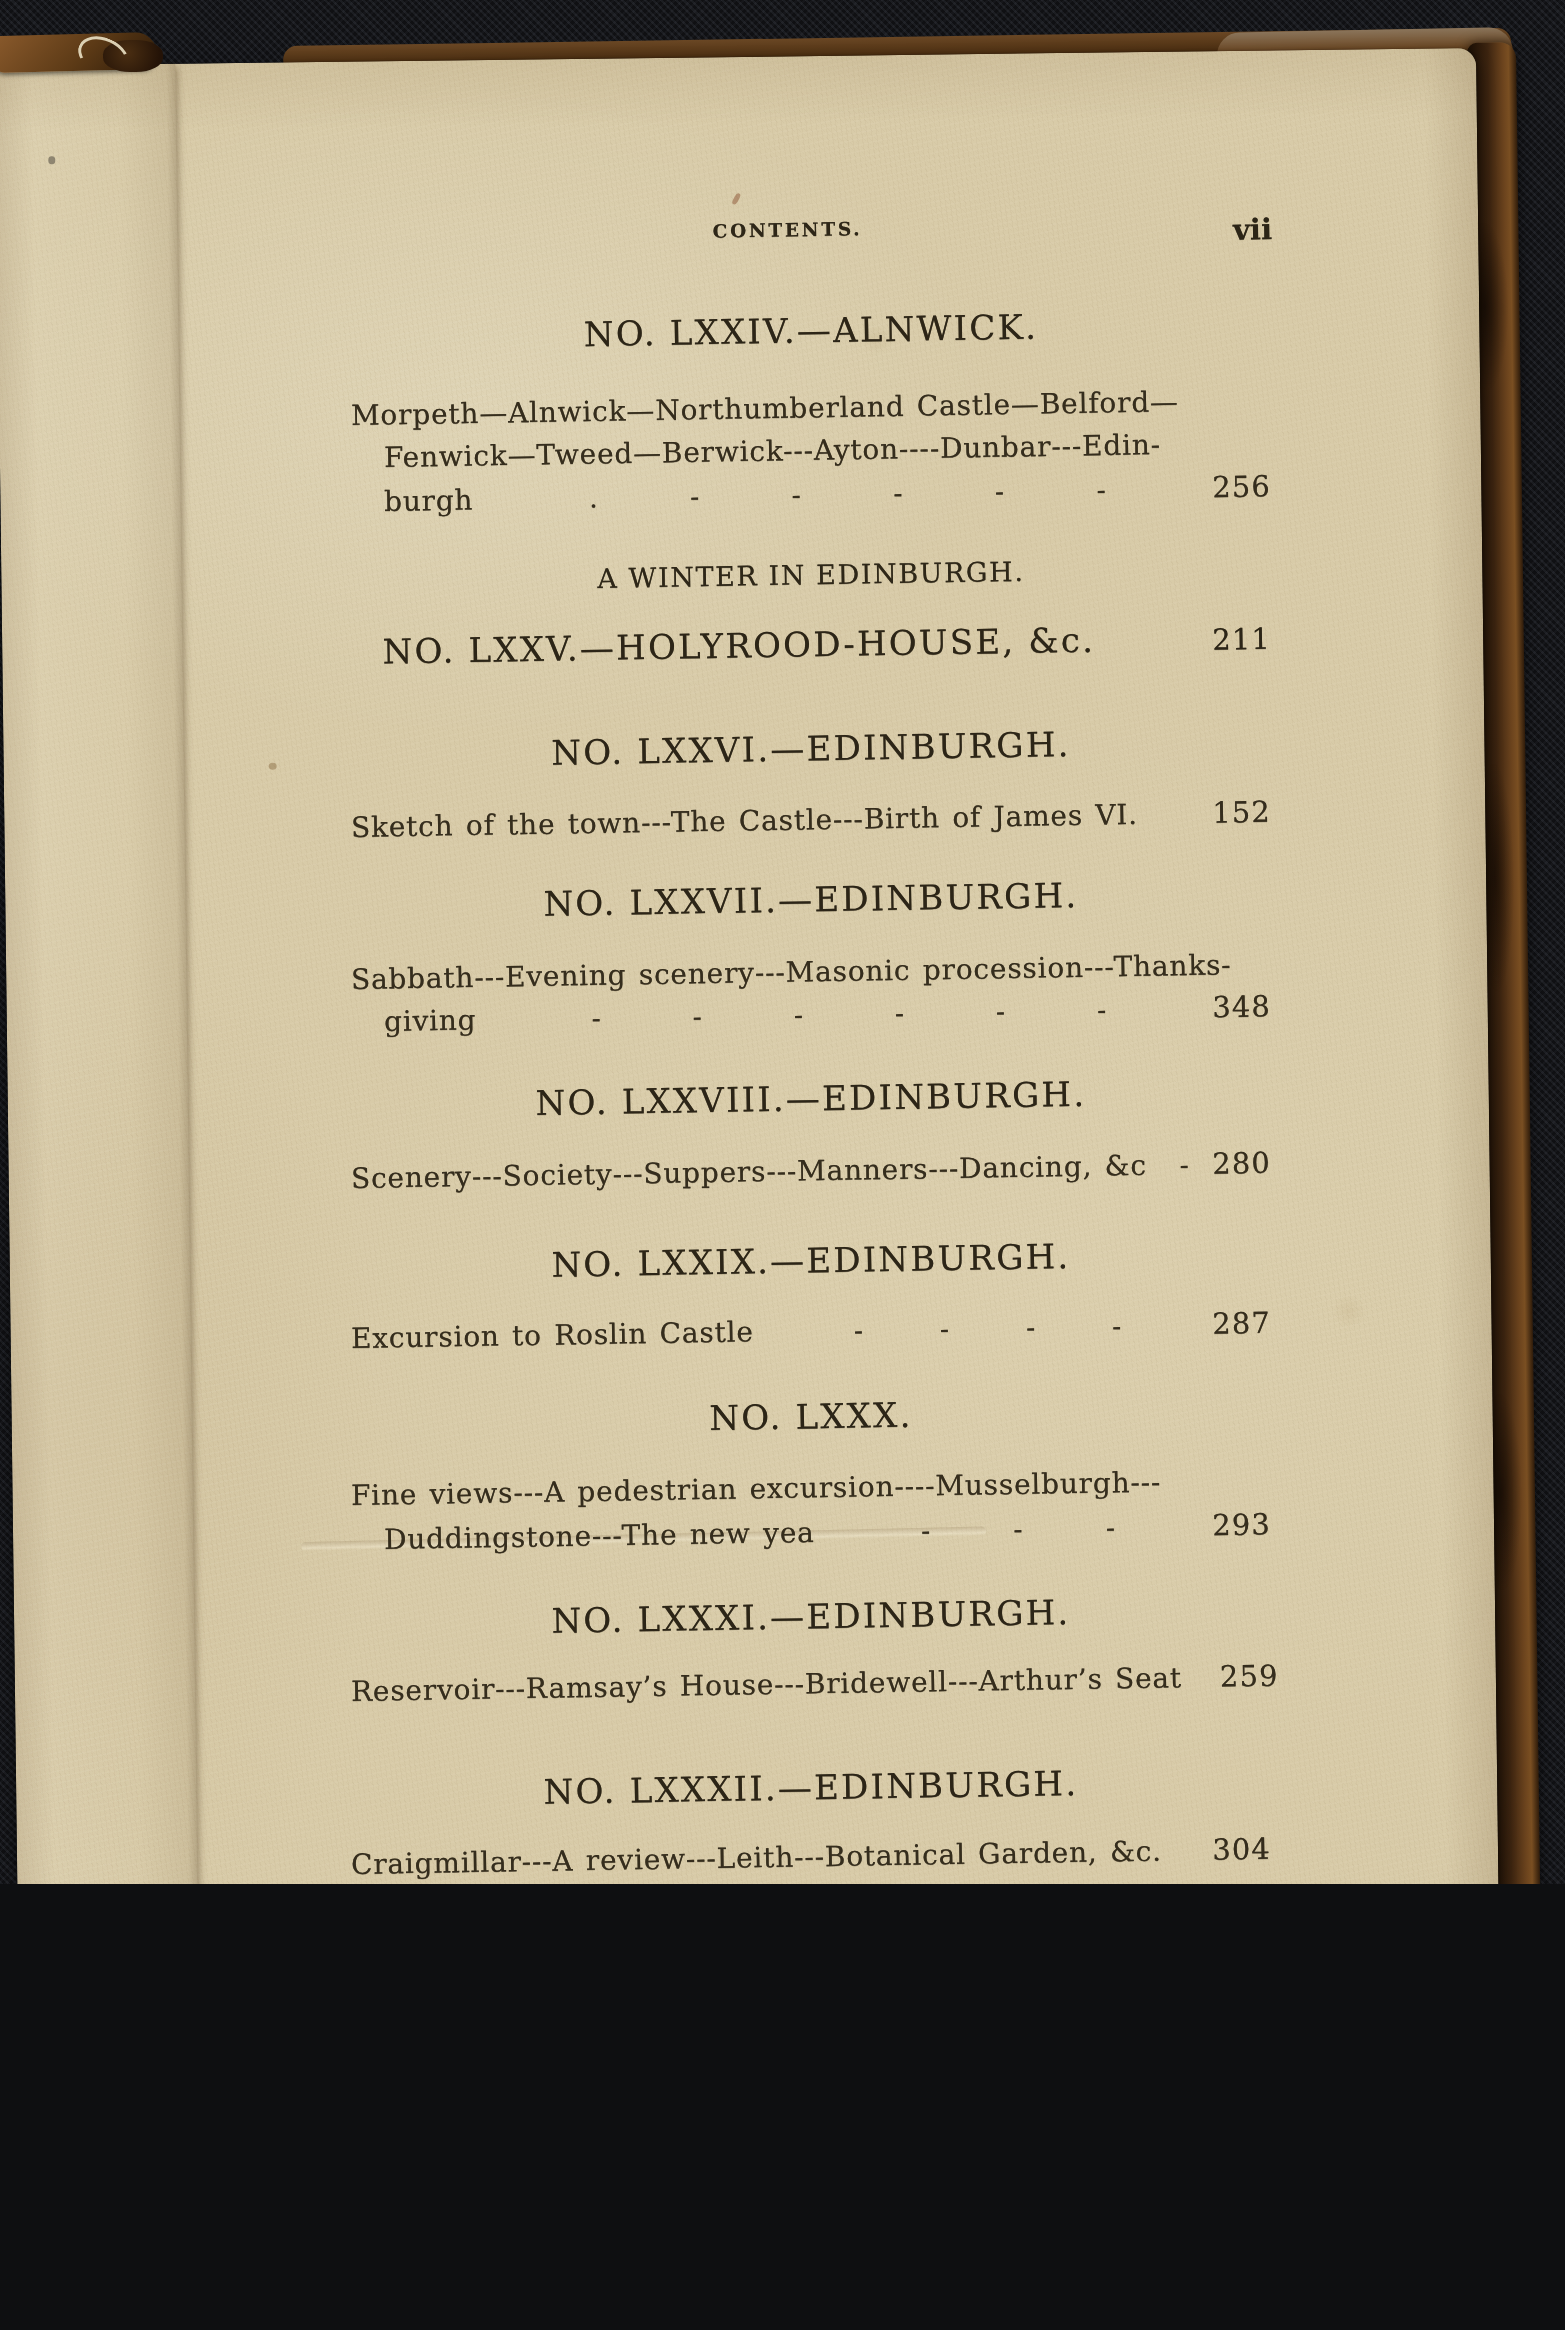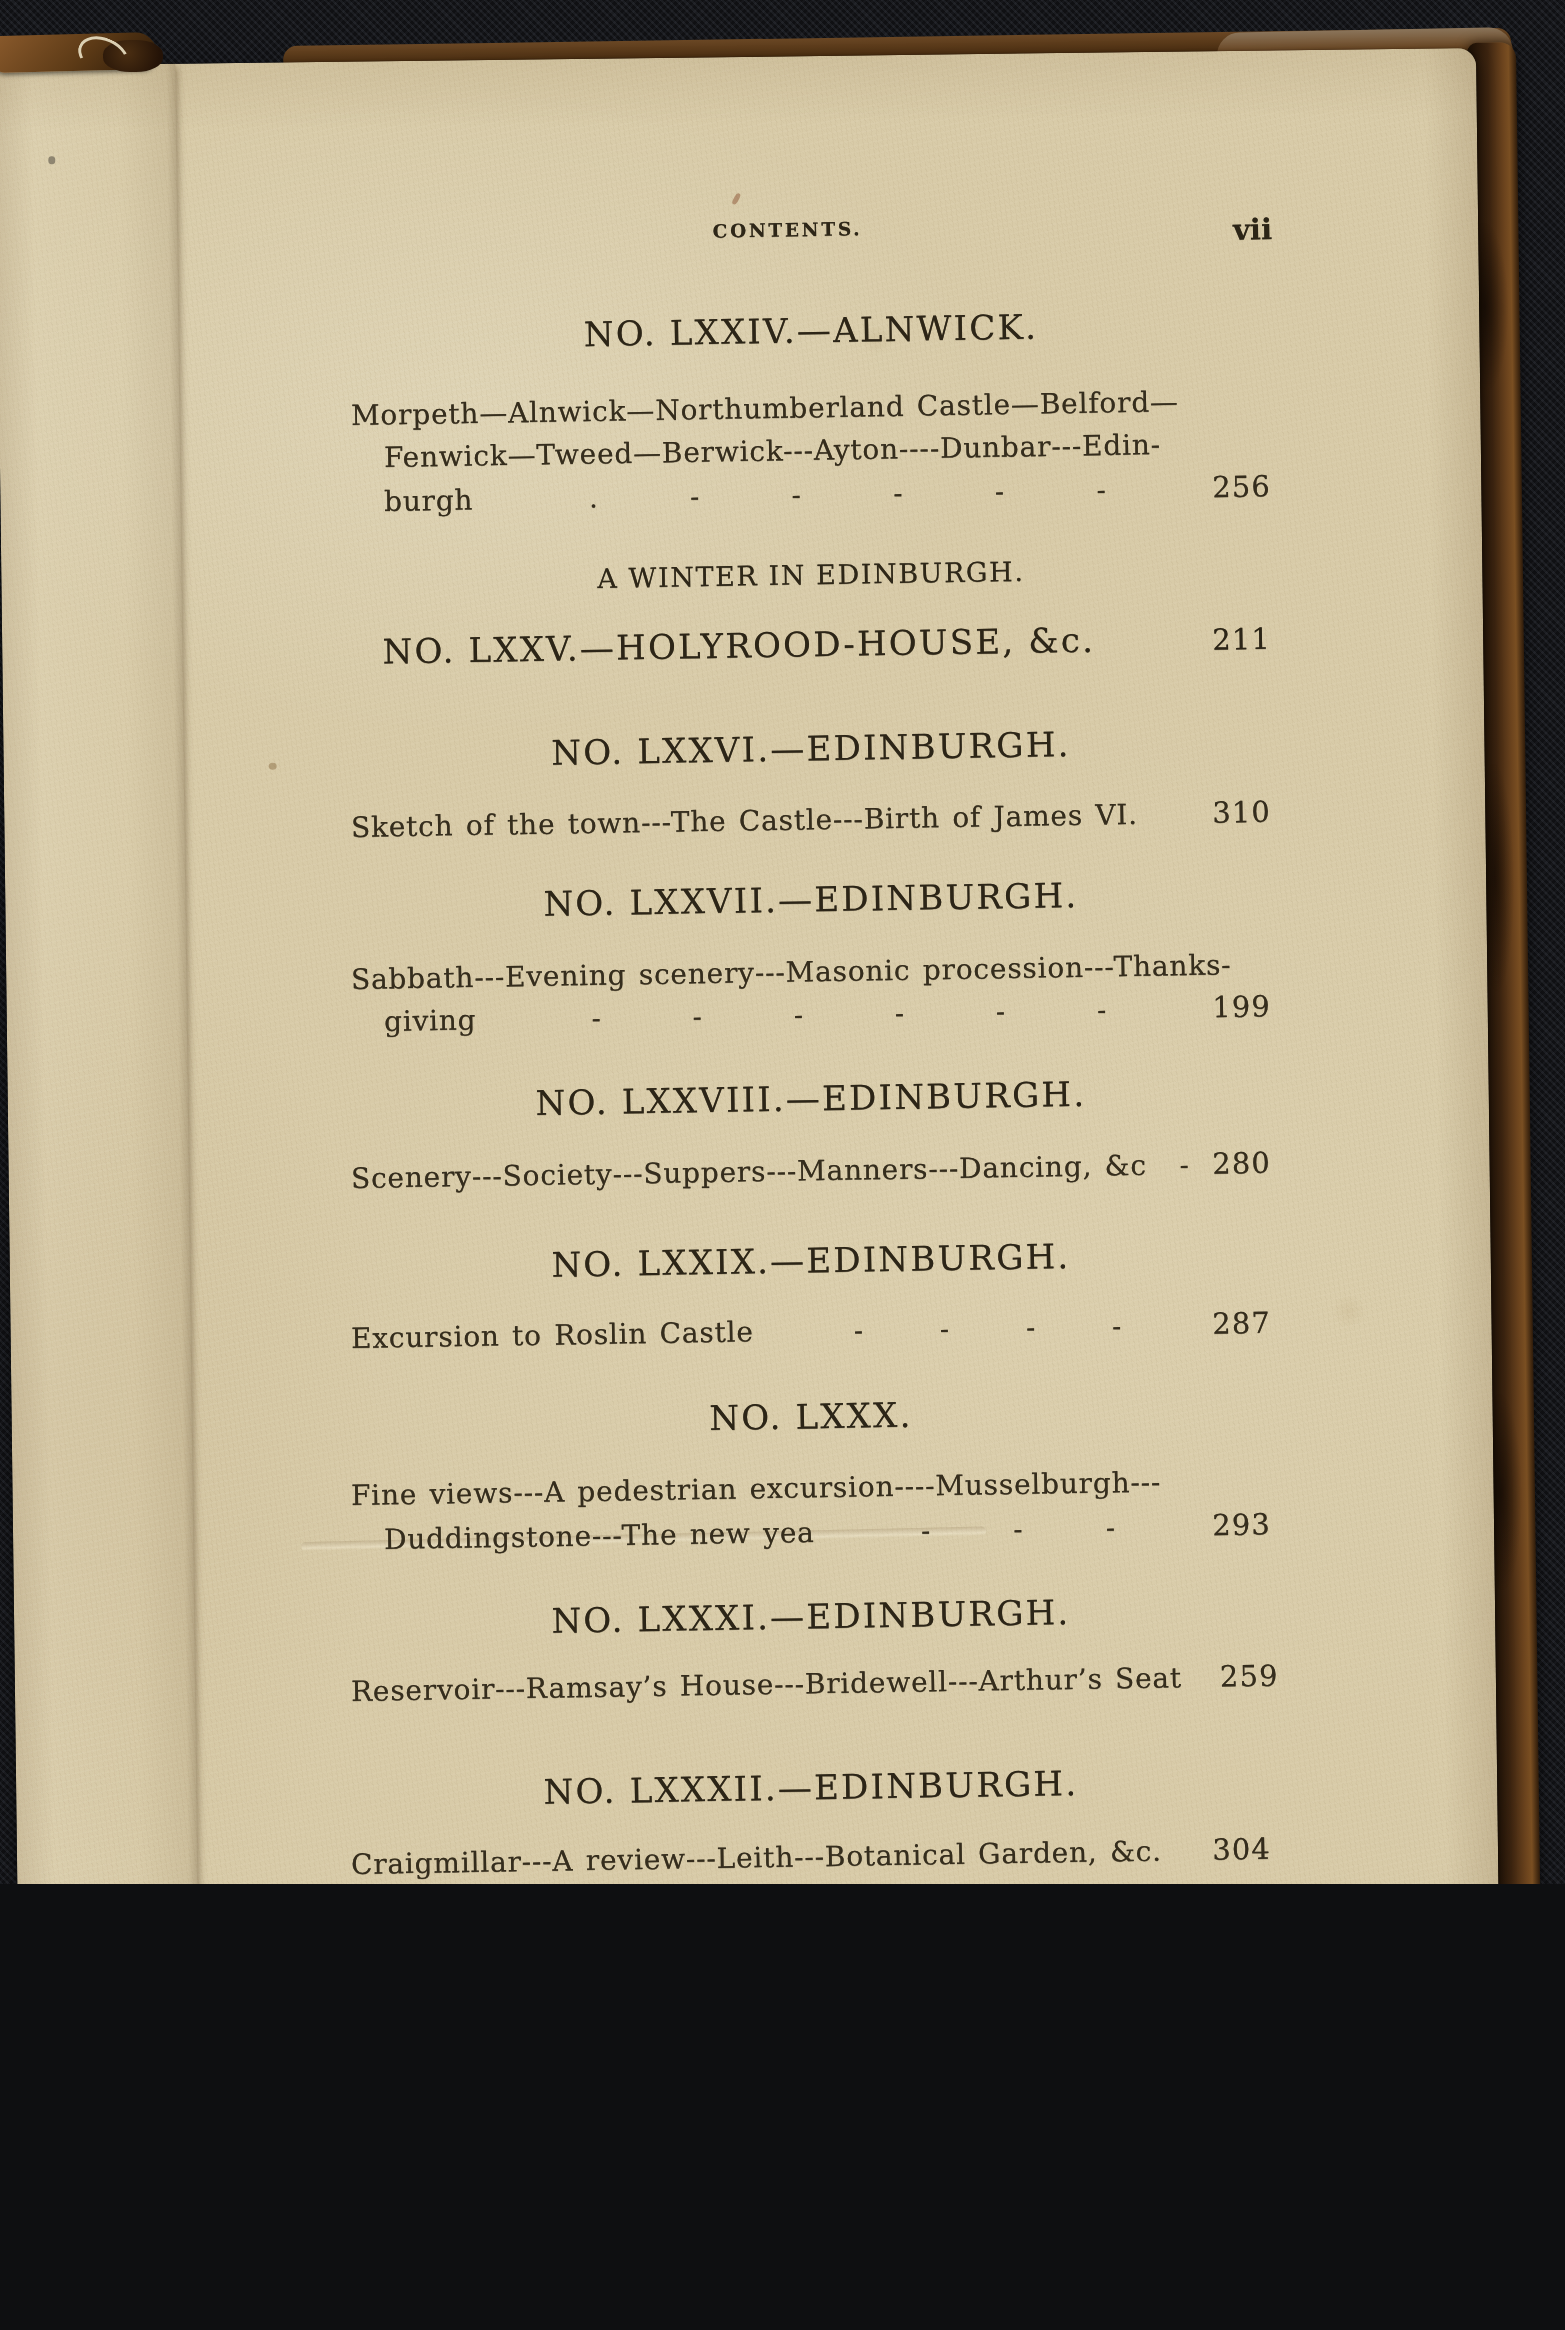--- a/index.html
+++ b/index.html
@@ -162,37 +162,37 @@
       <div class="row sh" style="top: 561px;">A WINTER IN EDINBURGH.</div>
       <div class="row hp" style="top: 628px;">
         <span class="hp-t">NO. LXXV.—HOLYROOD-HOUSE, &amp;c.</span>
         <span class="spacer"></span>
         <span class="pg">211</span>
       </div>
       <div class="row h" style="top: 732px;">NO. LXXVI.—EDINBURGH.</div>
       <div class="row b" style="top: 806px;">
         <span class="t">Sketch of the town---The Castle---Birth of James VI.</span>
         <span class="lead"></span>
-        <span class="pg">310</span>
+        <span class="pg">152</span>
       </div>
       <div class="row h" style="top: 883px;">NO. LXXVII.—EDINBURGH.</div>
       <div class="row b" style="top: 959px;">
         <span class="t">Sabbath---Evening scenery---Masonic procession---Thanks-</span>
       </div>
       <div class="row b ind" style="top: 1000px;">
         <span class="t">giving</span>
         <span class="lead">
           <i>-</i>
           <i>-</i>
           <i>-</i>
           <i>-</i>
           <i>-</i>
           <i>-</i>
         </span>
-        <span class="pg">199</span>
+        <span class="pg">348</span>
       </div>
       <div class="row h" style="top: 1082px;">NO. LXXVIII.—EDINBURGH.</div>
       <div class="row b" style="top: 1157px;">
         <span class="t">Scenery---Society---Suppers---Manners---Dancing, &amp;c</span>
         <span class="lead">
           <i>-</i>
         </span>
         <span class="pg">280</span>
       </div>
       <div class="row h" style="top: 1244px;">NO. LXXIX.—EDINBURGH.</div>

